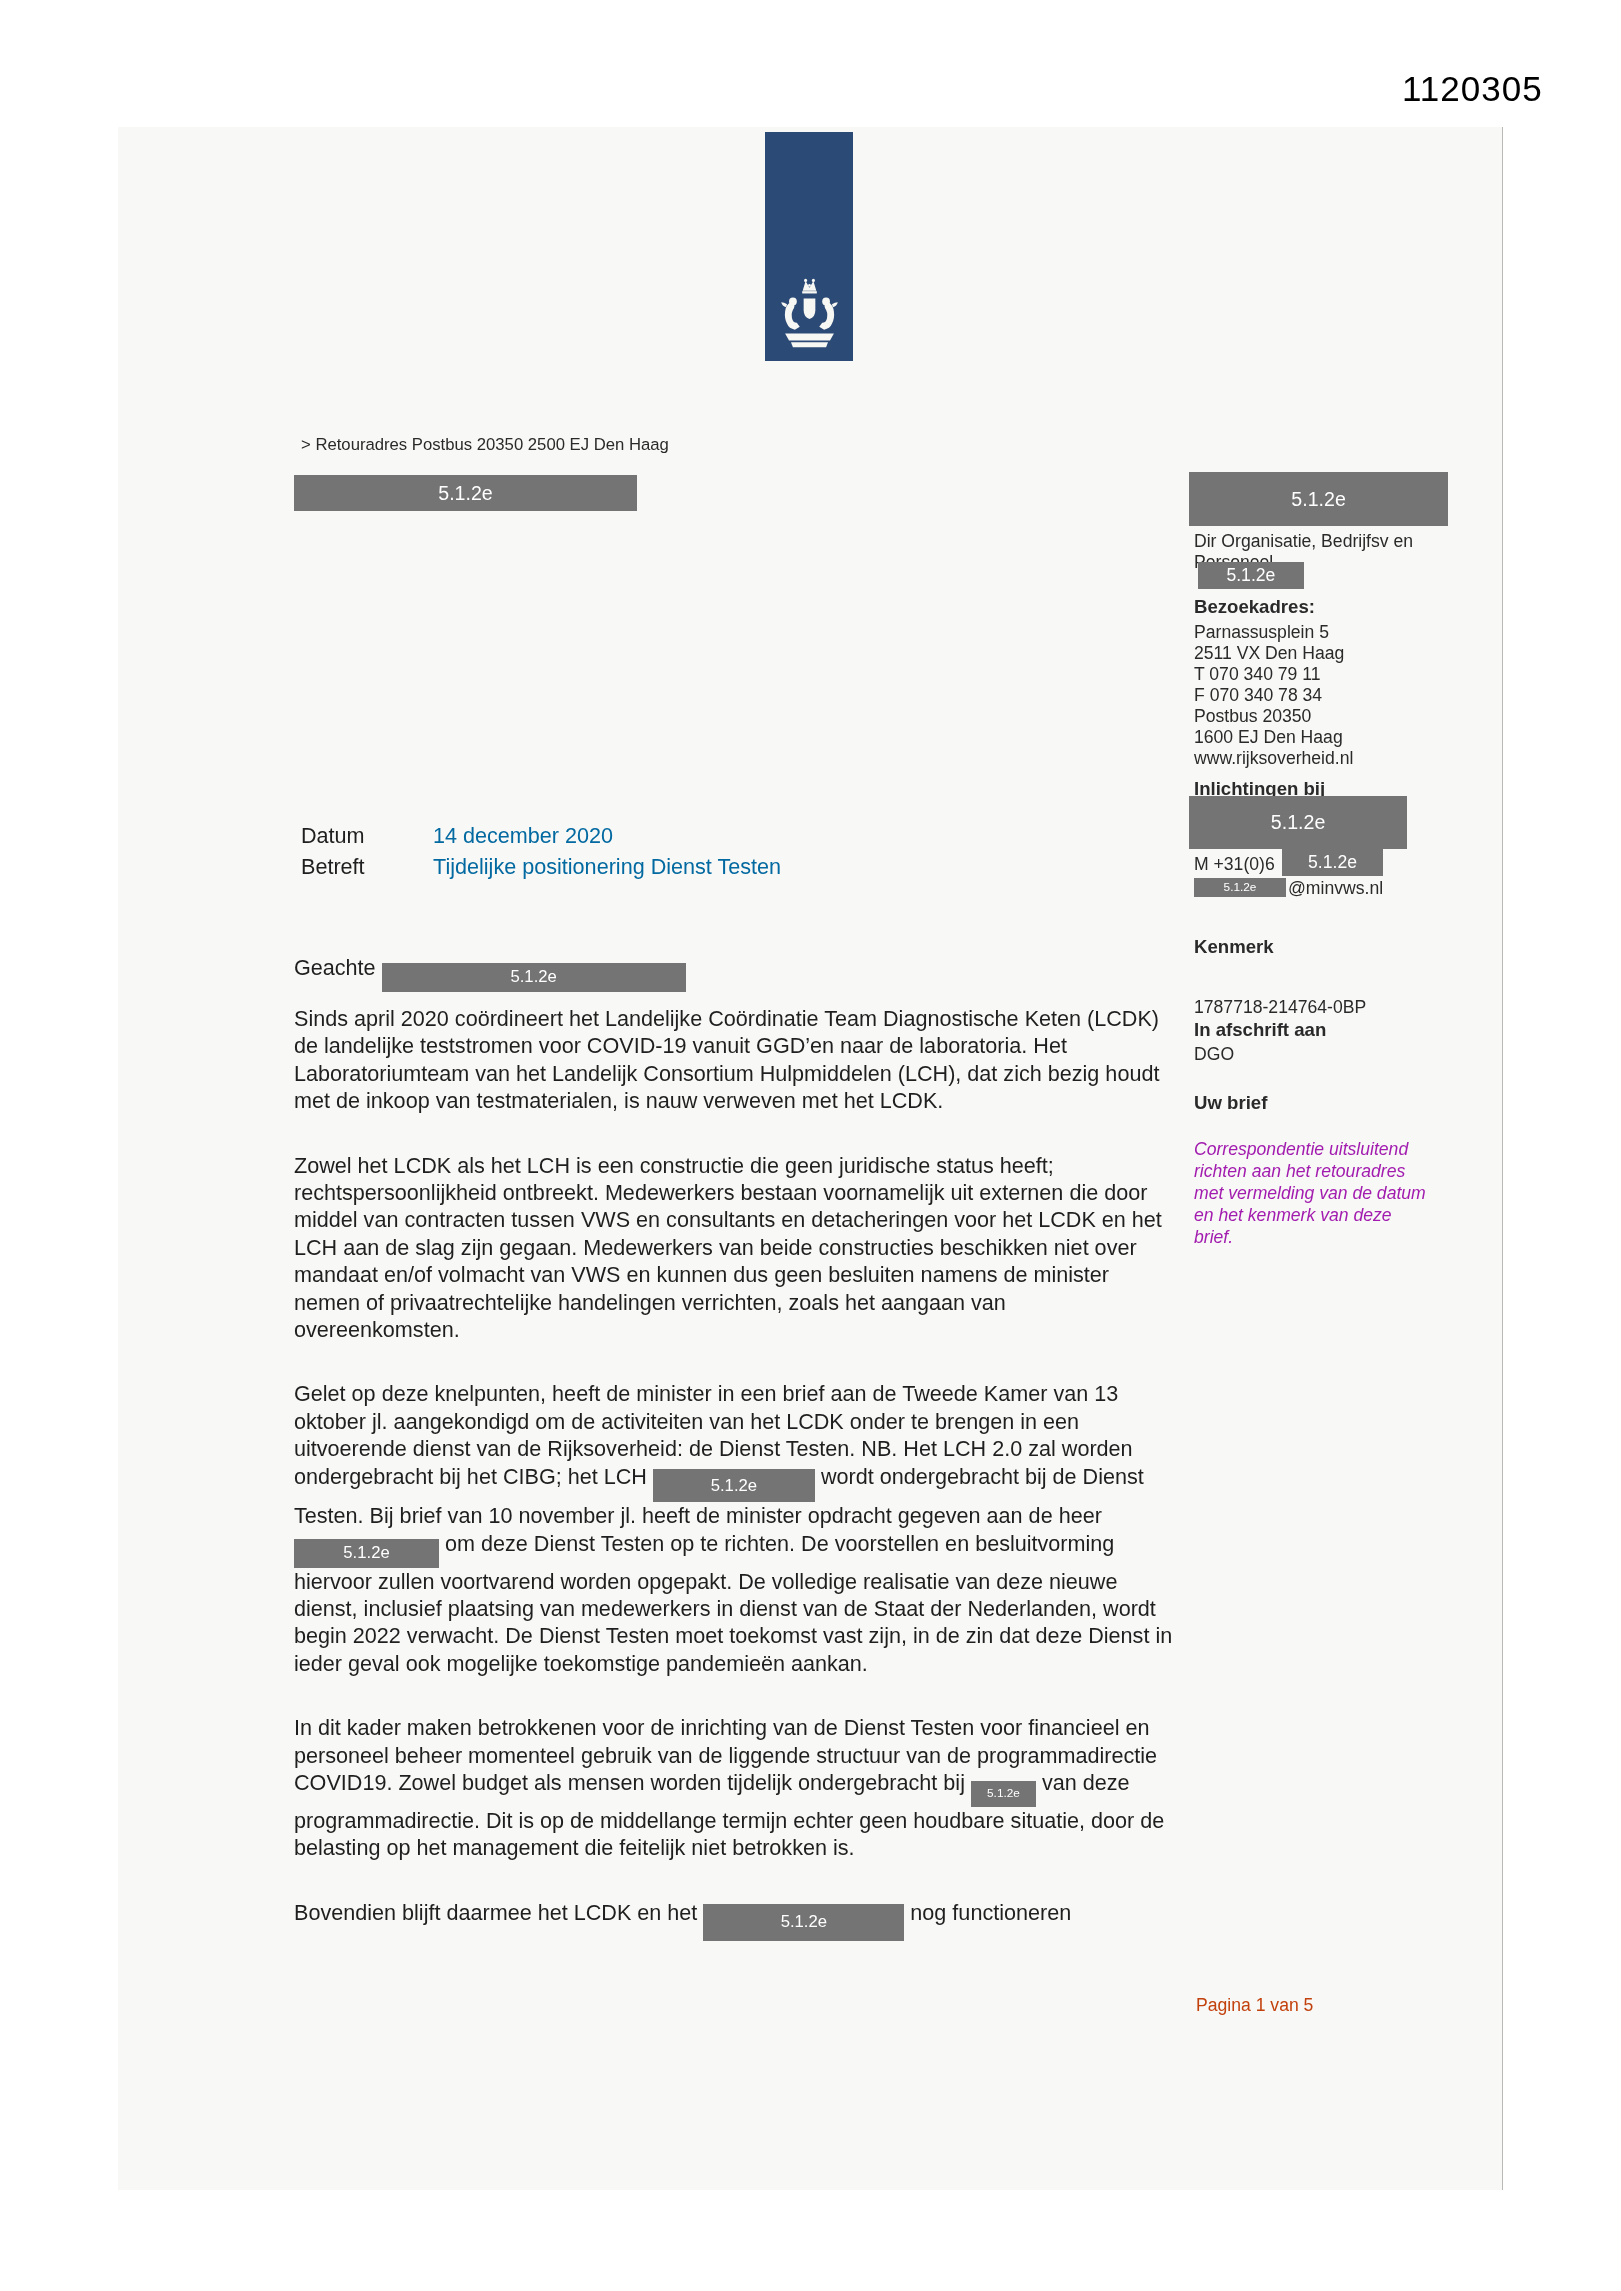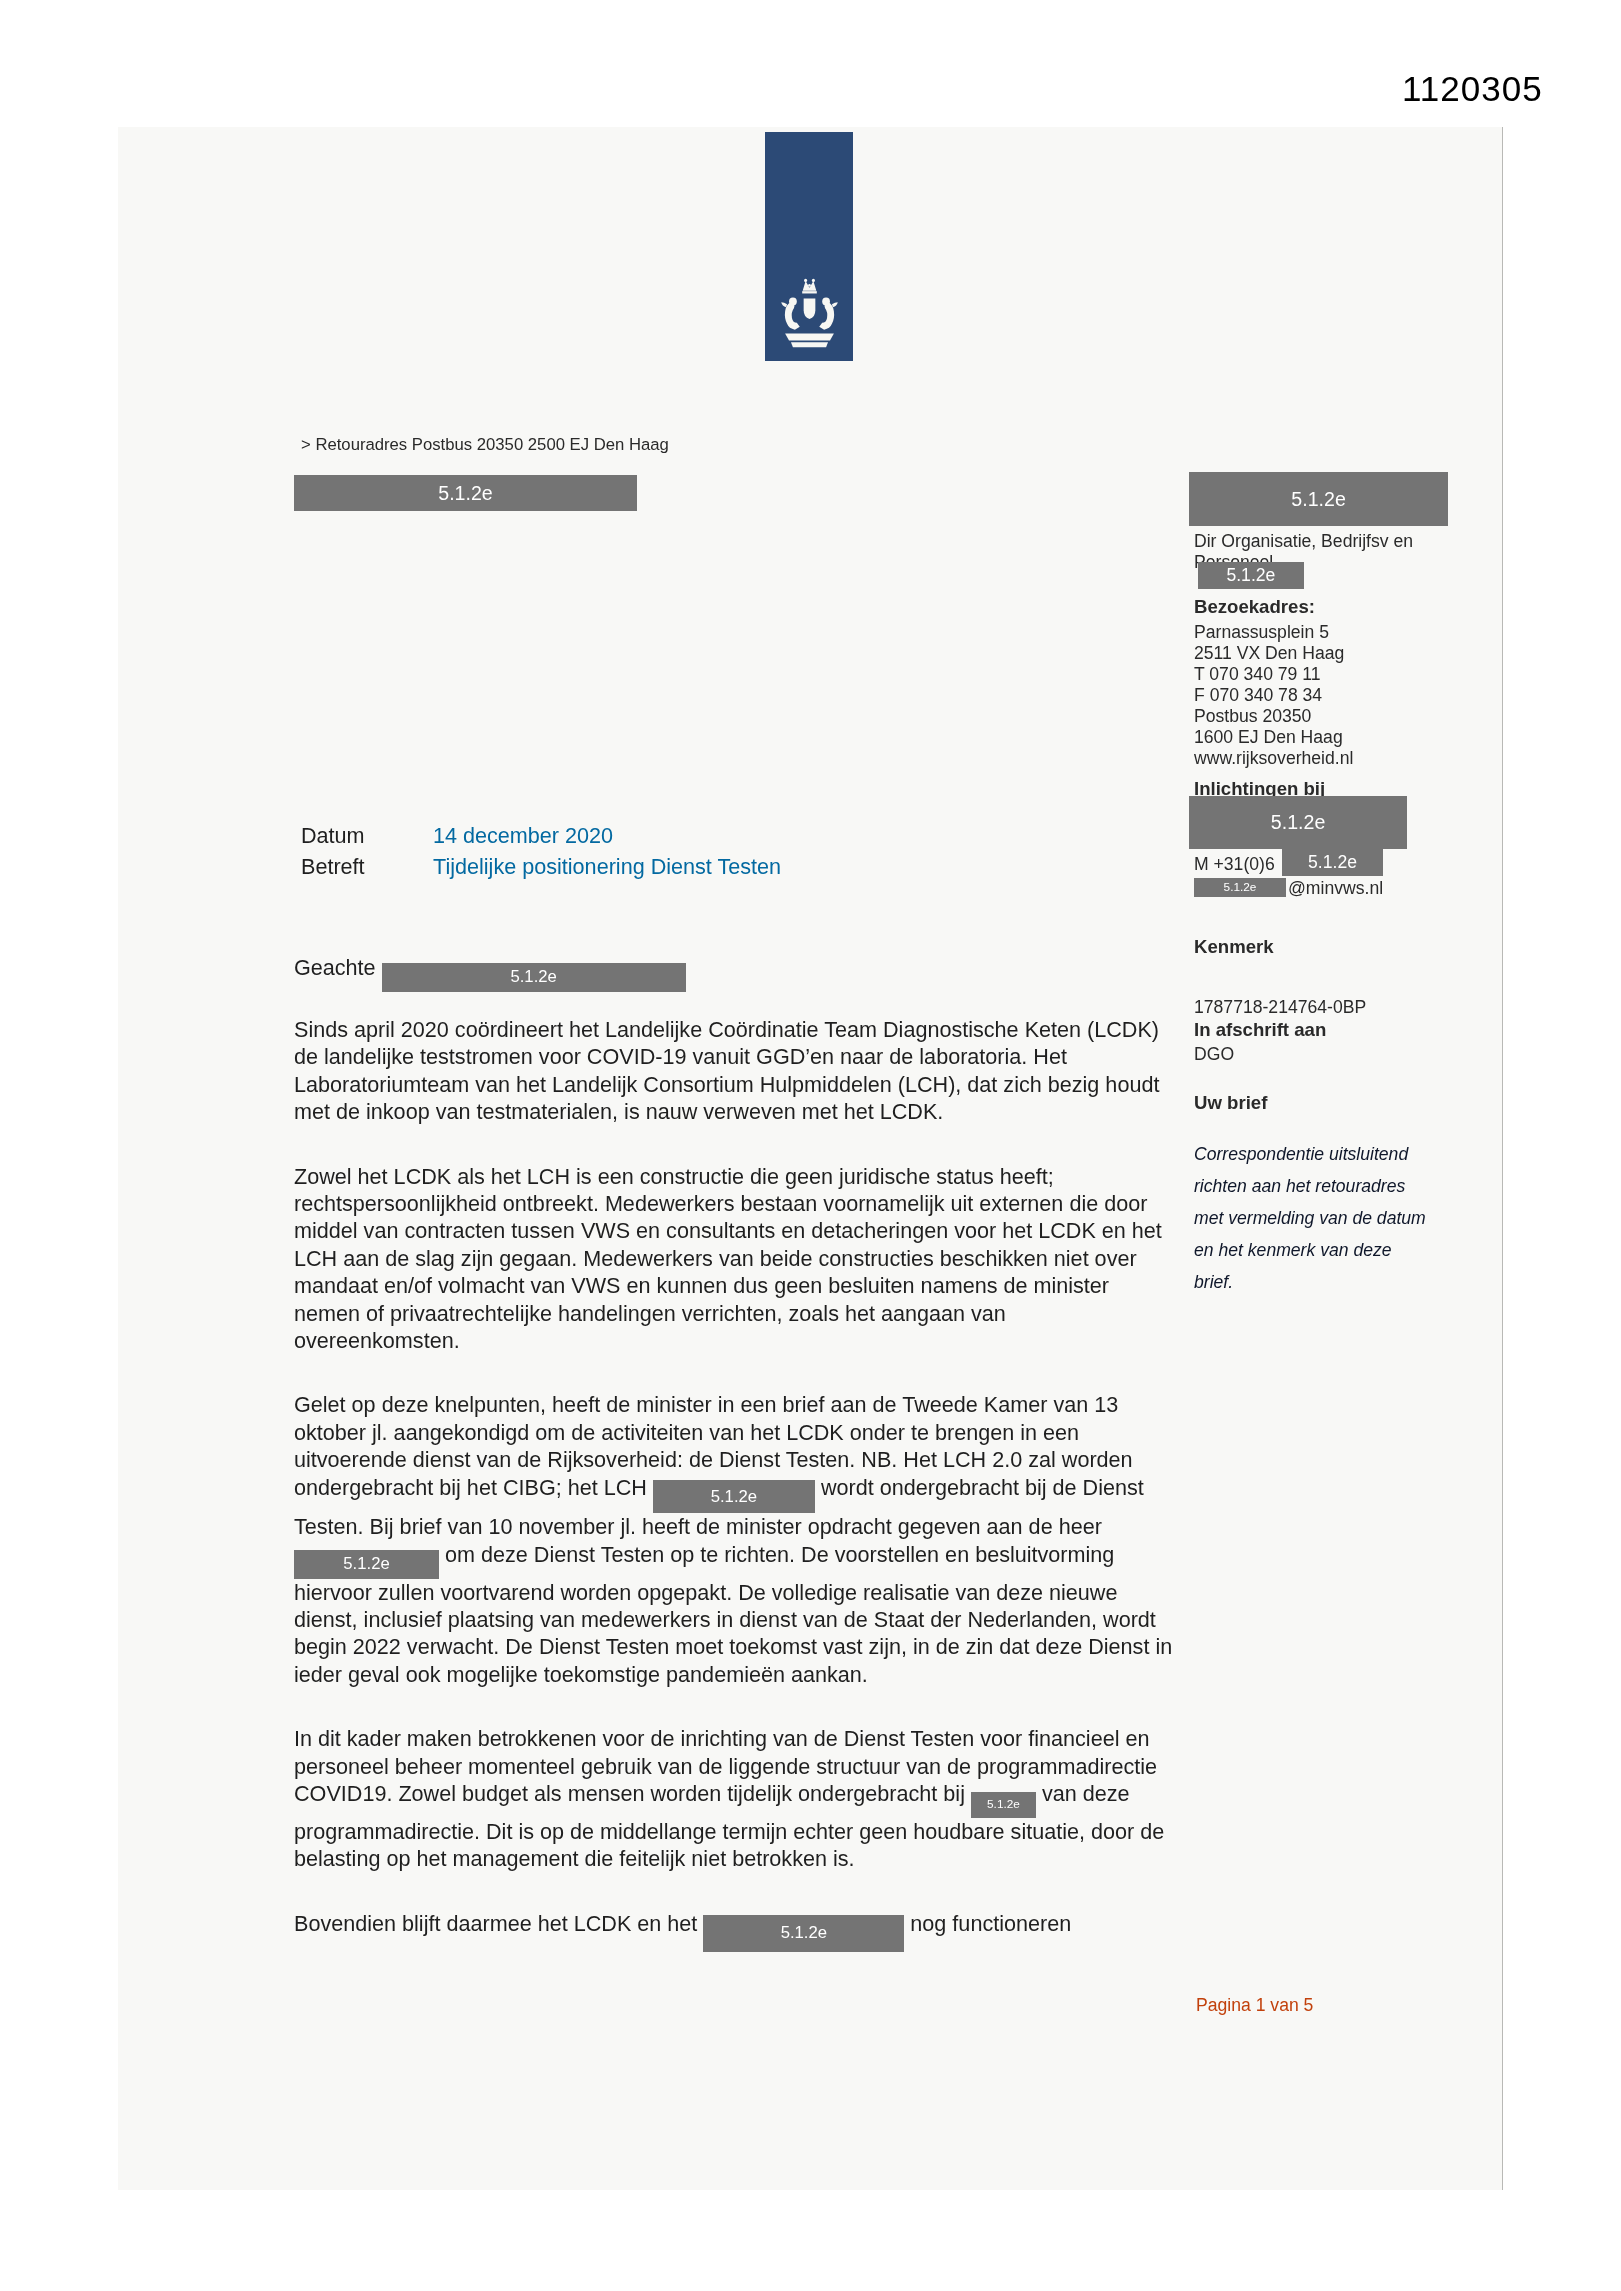--- a/index.html
+++ b/index.html
@@ -33,27 +33,27 @@
   }
   .redact-bar{position:absolute;display:flex;align-items:center;justify-content:center;
     background:#747474;color:#fff;font-size:19.6px;}
   .redact.inline{height:26.5px;vertical-align:-6.9px;}
   .redact.small-label{font-size:11.8px;}
   
   .meta-label{position:absolute;left:183px;font-size:21.6px;color:#1f1f1f;}
   .meta-value{position:absolute;left:315px;font-size:21.6px;color:#0369a1;}
   
   .body-col{position:absolute;left:176px;top:827px;width:882px;font-size:21.6px;line-height:27.4px;color:#1f1f1f;}
-  .salutation{margin:0 0 33px 0;height:29px;}
+  .salutation{margin:0 0 22px 0;height:29px;}
   .para{margin:0 0 37px 0;}
   
   .sidebar{position:absolute;left:1076px;top:345px;width:304px;font-size:17.6px;line-height:20.6px;color:#2a2a2a;}
   .sb{position:absolute;left:0;}
   .sb-bold{font-weight:bold;font-size:18.6px;}
-  .sb-italic{font-style:italic;font-size:17.6px;line-height:32px;color:#0f172a;width:233px;}
+  .sb-italic{font-style:italic;font-size:17.6px;line-height:22px;color:#a21caf;width:233px;}
   .addr div{height:21px;}
   .footer-page{position:absolute;left:1078px;top:1868px;font-size:17.6px;color:#c2410c;}
 </style>
 </head>
 <body>
 
 <div class="canvas">
 
   <div class="doc-number">1120305</div>
 

